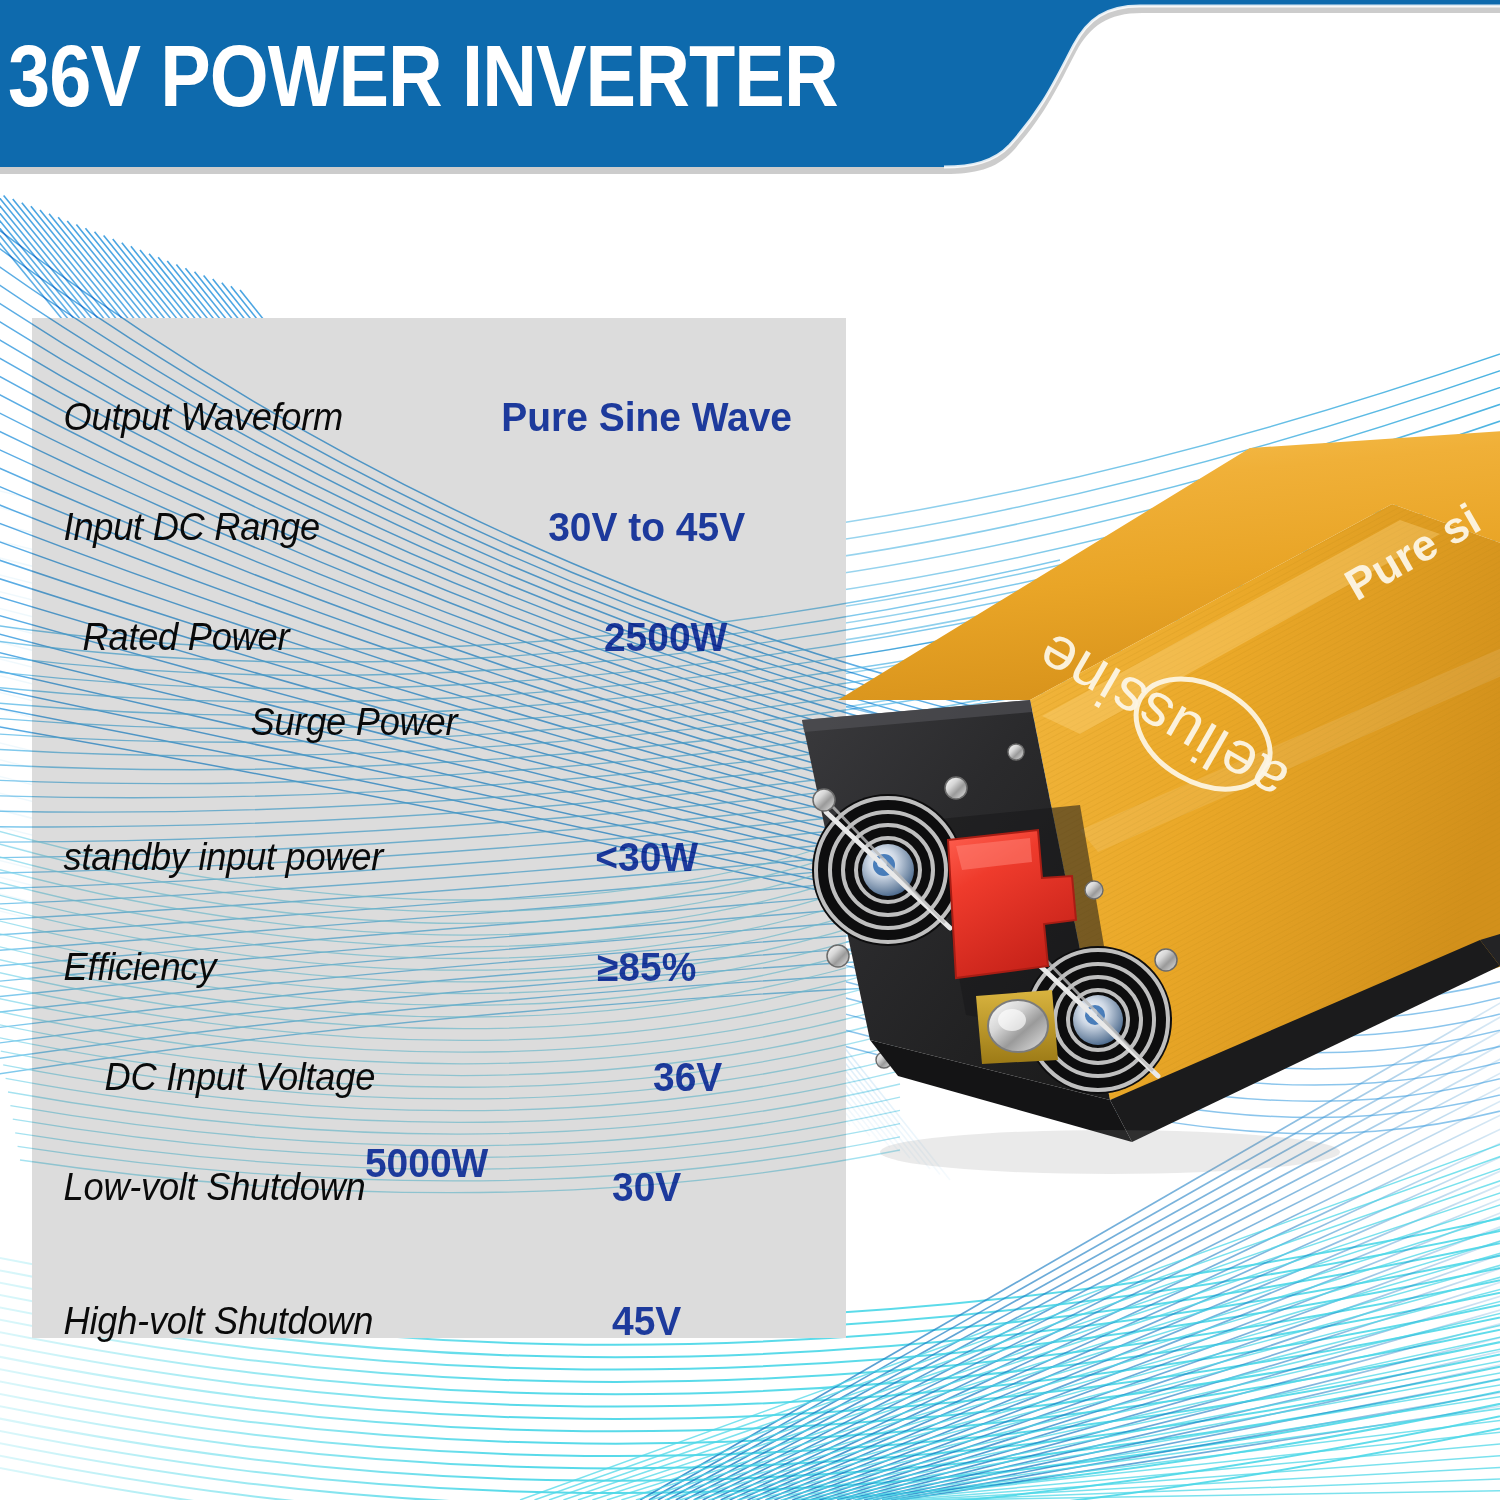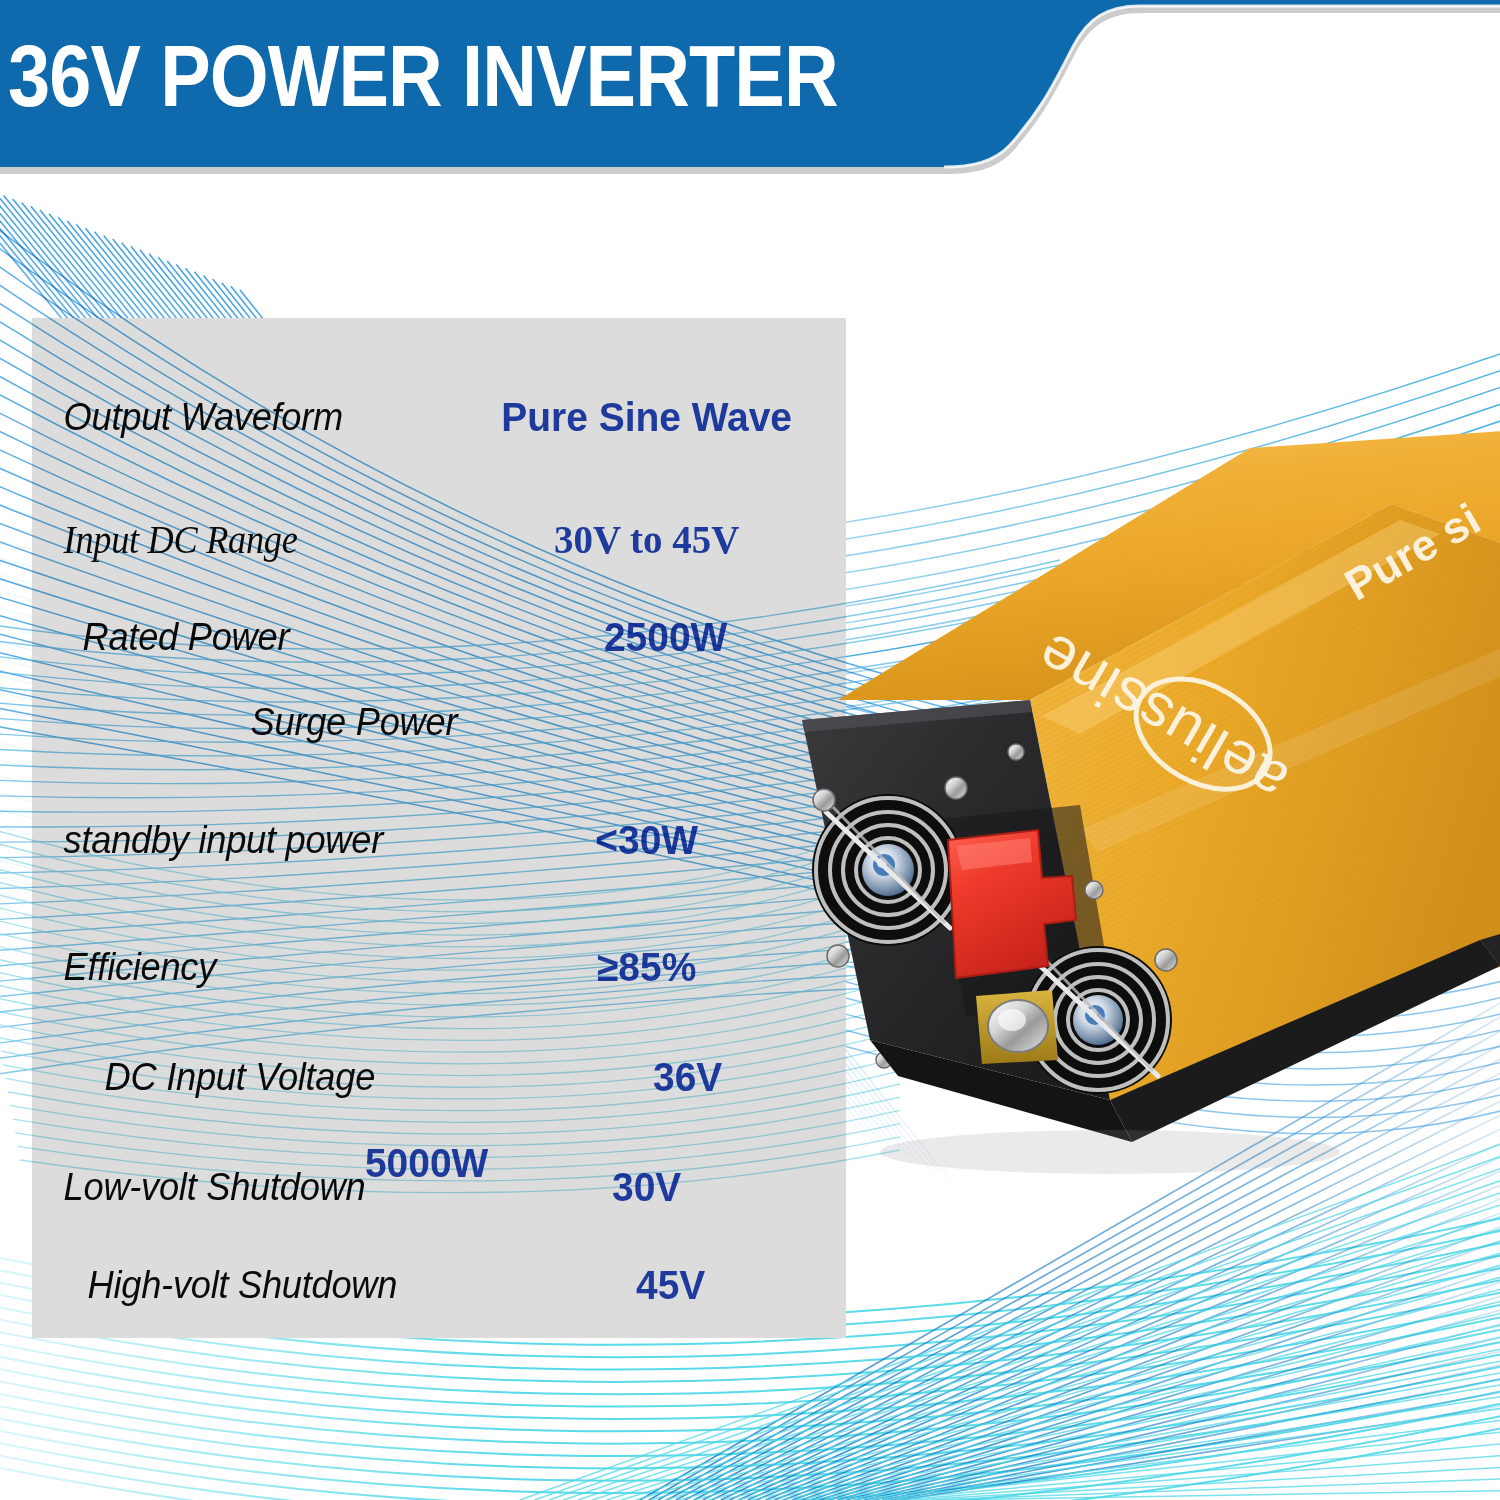--- a/index.html
+++ b/index.html
@@ -283,49 +283,49 @@
         <path d="M820,1040 C1060,1100 1280,1180 1540,1100"></path>
       </g>
   </svg>
 
   <div id="spec-panel" style="background: rgb(220, 220, 220);">
     <div id="spec-table">
         <div class="spec-row" style="top: 52px;">
           <div class="spec-label" style="color: rgb(10, 10, 10);">Output Waveform</div>
           <div class="spec-value" style="color: rgb(29, 58, 156);">Pure Sine Wave</div>
         </div>
-        <div class="spec-row" style="top: 174px; font-family: Liberation Serif, serif;">
+        <div class="spec-row" style="top: 162px;">
           <div class="spec-label" style="color: rgb(10, 10, 10);">Input DC Range</div>
           <div class="spec-value" style="color: rgb(29, 58, 156);">30V to 45V</div>
         </div>
         <div class="spec-row" style="top: 272px; margin-left: 19px;">
           <div class="spec-label" style="color: rgb(10, 10, 10);">Rated Power</div>
           <div class="spec-value" style="color: rgb(29, 58, 156);">2500W</div>
         </div>
         <div class="spec-row" style="top: 382px; flex-direction: column;">
           <div class="spec-label" style="color: rgb(10, 10, 10);">Surge Power</div>
           <div class="spec-value" style="color: rgb(29, 58, 156);">5000W</div>
         </div>
-        <div class="spec-row" style="top: 475px;">
+        <div class="spec-row" style="top: 492px;">
           <div class="spec-label" style="color: rgb(10, 10, 10);">standby input power</div>
           <div class="spec-value" style="color: rgb(29, 58, 156);">&lt;30W</div>
         </div>
         <div class="spec-row" style="top: 602px;">
           <div class="spec-label" style="color: rgb(10, 10, 10);">Efficiency</div>
           <div class="spec-value" style="color: rgb(29, 58, 156);">≥85%</div>
         </div>
         <div class="spec-row" style="top: 712px; margin-left: 41px;">
           <div class="spec-label" style="color: rgb(10, 10, 10);">DC Input Voltage</div>
           <div class="spec-value" style="color: rgb(29, 58, 156);">36V</div>
         </div>
         <div class="spec-row" style="top: 822px;">
           <div class="spec-label" style="color: rgb(10, 10, 10);">Low-volt Shutdown</div>
           <div class="spec-value" style="color: rgb(29, 58, 156);">30V</div>
         </div>
-        <div class="spec-row" style="top: 920px; margin-left: 24px;">
+        <div class="spec-row" style="top: 956px;">
           <div class="spec-label" style="color: rgb(10, 10, 10);">High-volt Shutdown</div>
           <div class="spec-value" style="color: rgb(29, 58, 156);">45V</div>
         </div>
       </div>
   </div>
 
   <svg class="bg-layer" width="1500" height="1500" viewBox="0 0 1500 1500" preserveAspectRatio="none" style="mix-blend-mode:multiply;">
     <g id="g-overlay-a" stroke="#3f9fe0" fill="none" stroke-width="1.5" opacity="0.85">
         <path d="M-40,200 Q420,560 980,700"></path>
         <path d="M-40,219.25925925925927 Q424.44444444444446,569.6296296296297 985.1851851851852,709.6296296296297"></path>

